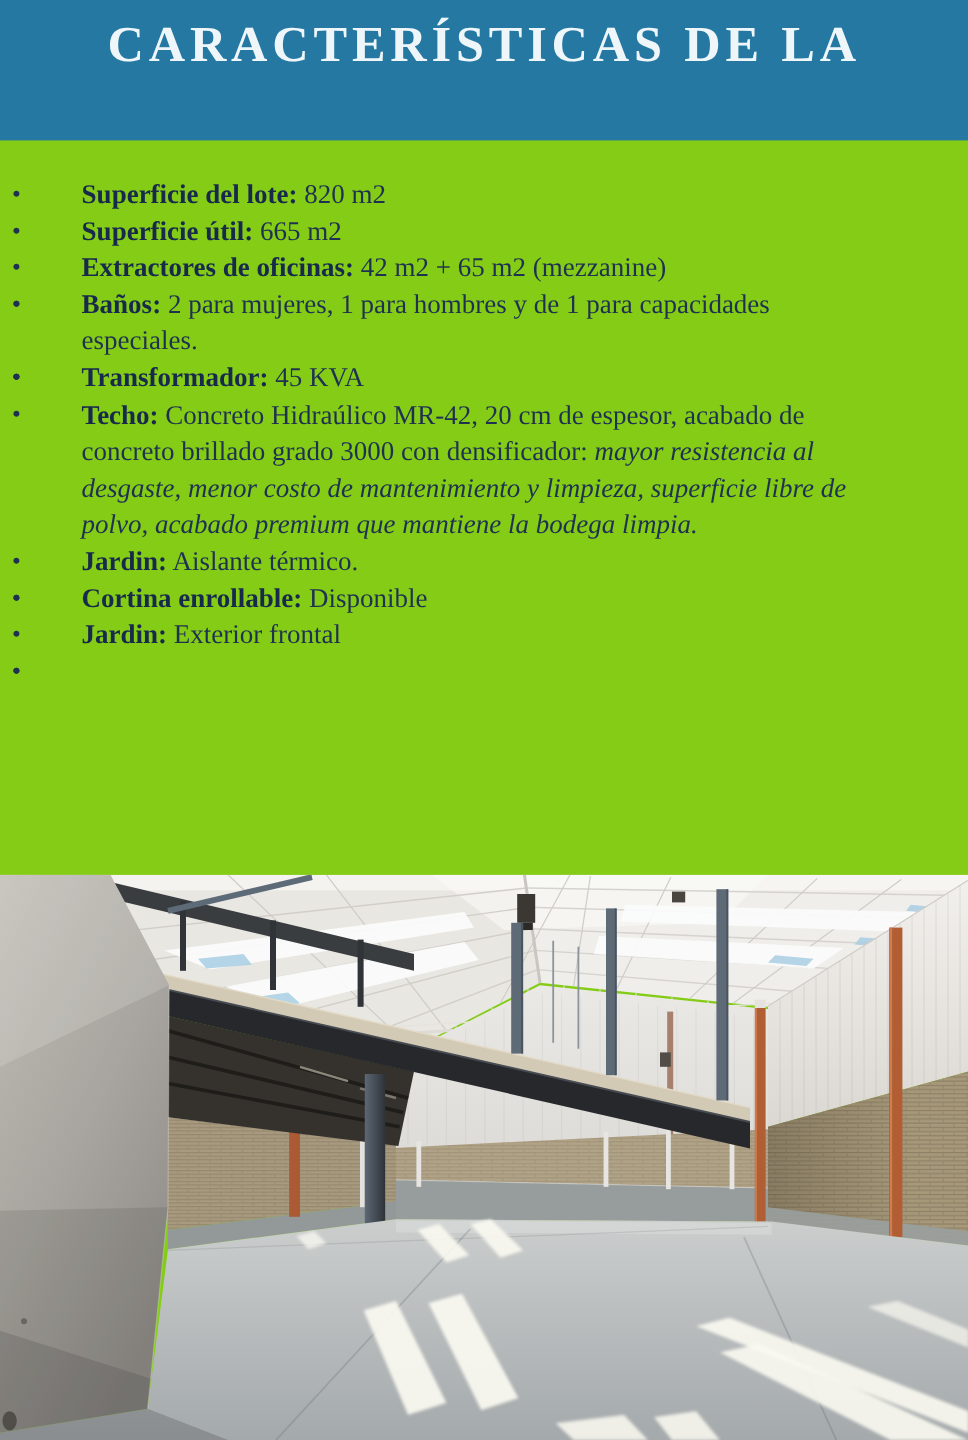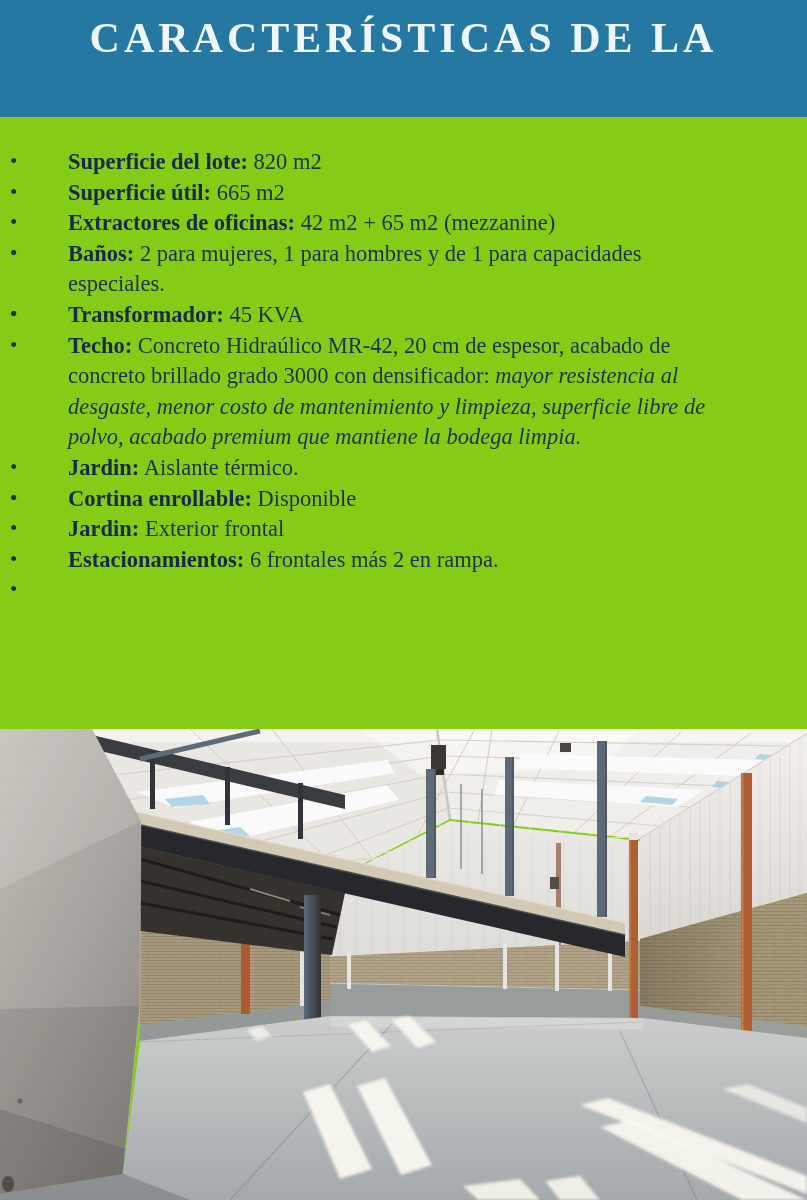--- a/index.html
+++ b/index.html
@@ -38,21 +38,21 @@
         <li><span class="bullet">•</span></li>
         <li><span class="bullet">•</span><span><strong>Baños:</strong> 2 para mujeres, 1 para hombres y de 1 para capacidades especiales.</span></li>
         <li><span class="bullet">•</span></li>
         <li><span class="bullet">•</span></li>
         <li><span class="bullet">•</span><span><strong>Transformador:</strong> 45 KVA</span></li>
         <li><span class="bullet">•</span><span><strong>Techo:</strong> Concreto Hidraúlico MR-42, 20 cm de espesor, acabado de concreto brillado grado 3000 con densificador: <em>mayor resistencia al desgaste, menor costo de mantenimiento y limpieza, superficie libre de polvo, acabado premium que mantiene la bodega limpia.</em></span></li>
         <li><span class="bullet">•</span><span><strong>Jardin:</strong> Aislante térmico.</span></li>
         <li><span class="bullet">•</span></li>
         <li><span class="bullet">•</span><span><strong>Cortina enrollable:</strong> Disponible</span></li>
         <li><span class="bullet">•</span><span><strong>Jardin:</strong> Exterior frontal</span></li>
-        <li><span class="bullet">•</span><span><strong>Estacionamientos:</strong> 6 frontales más 2 en rampa.</span></li>
+        <li><span class="bullet">•</span></li>
         <li><span class="bullet">•</span></li>
       </ul>
   </main>
 
   <figure class="photo">
     <svg viewBox="0 0 807 471" preserveAspectRatio="none">
       <defs>
         <linearGradient id="farWallG" x1="0" y1="0" x2="0" y2="1">
           <stop offset="0" stop-color="#ebe9e5"></stop>
             <stop offset="1" stop-color="#d8d6d2"></stop>

